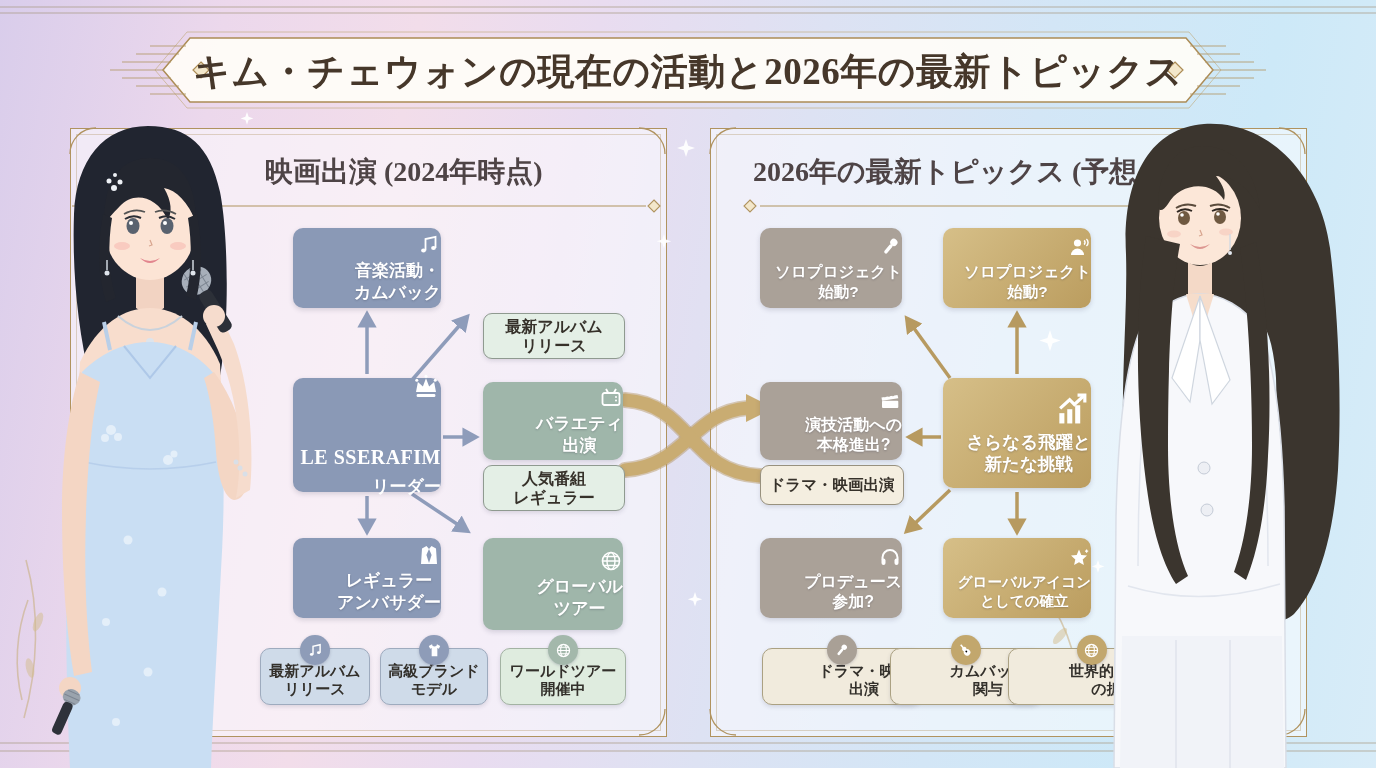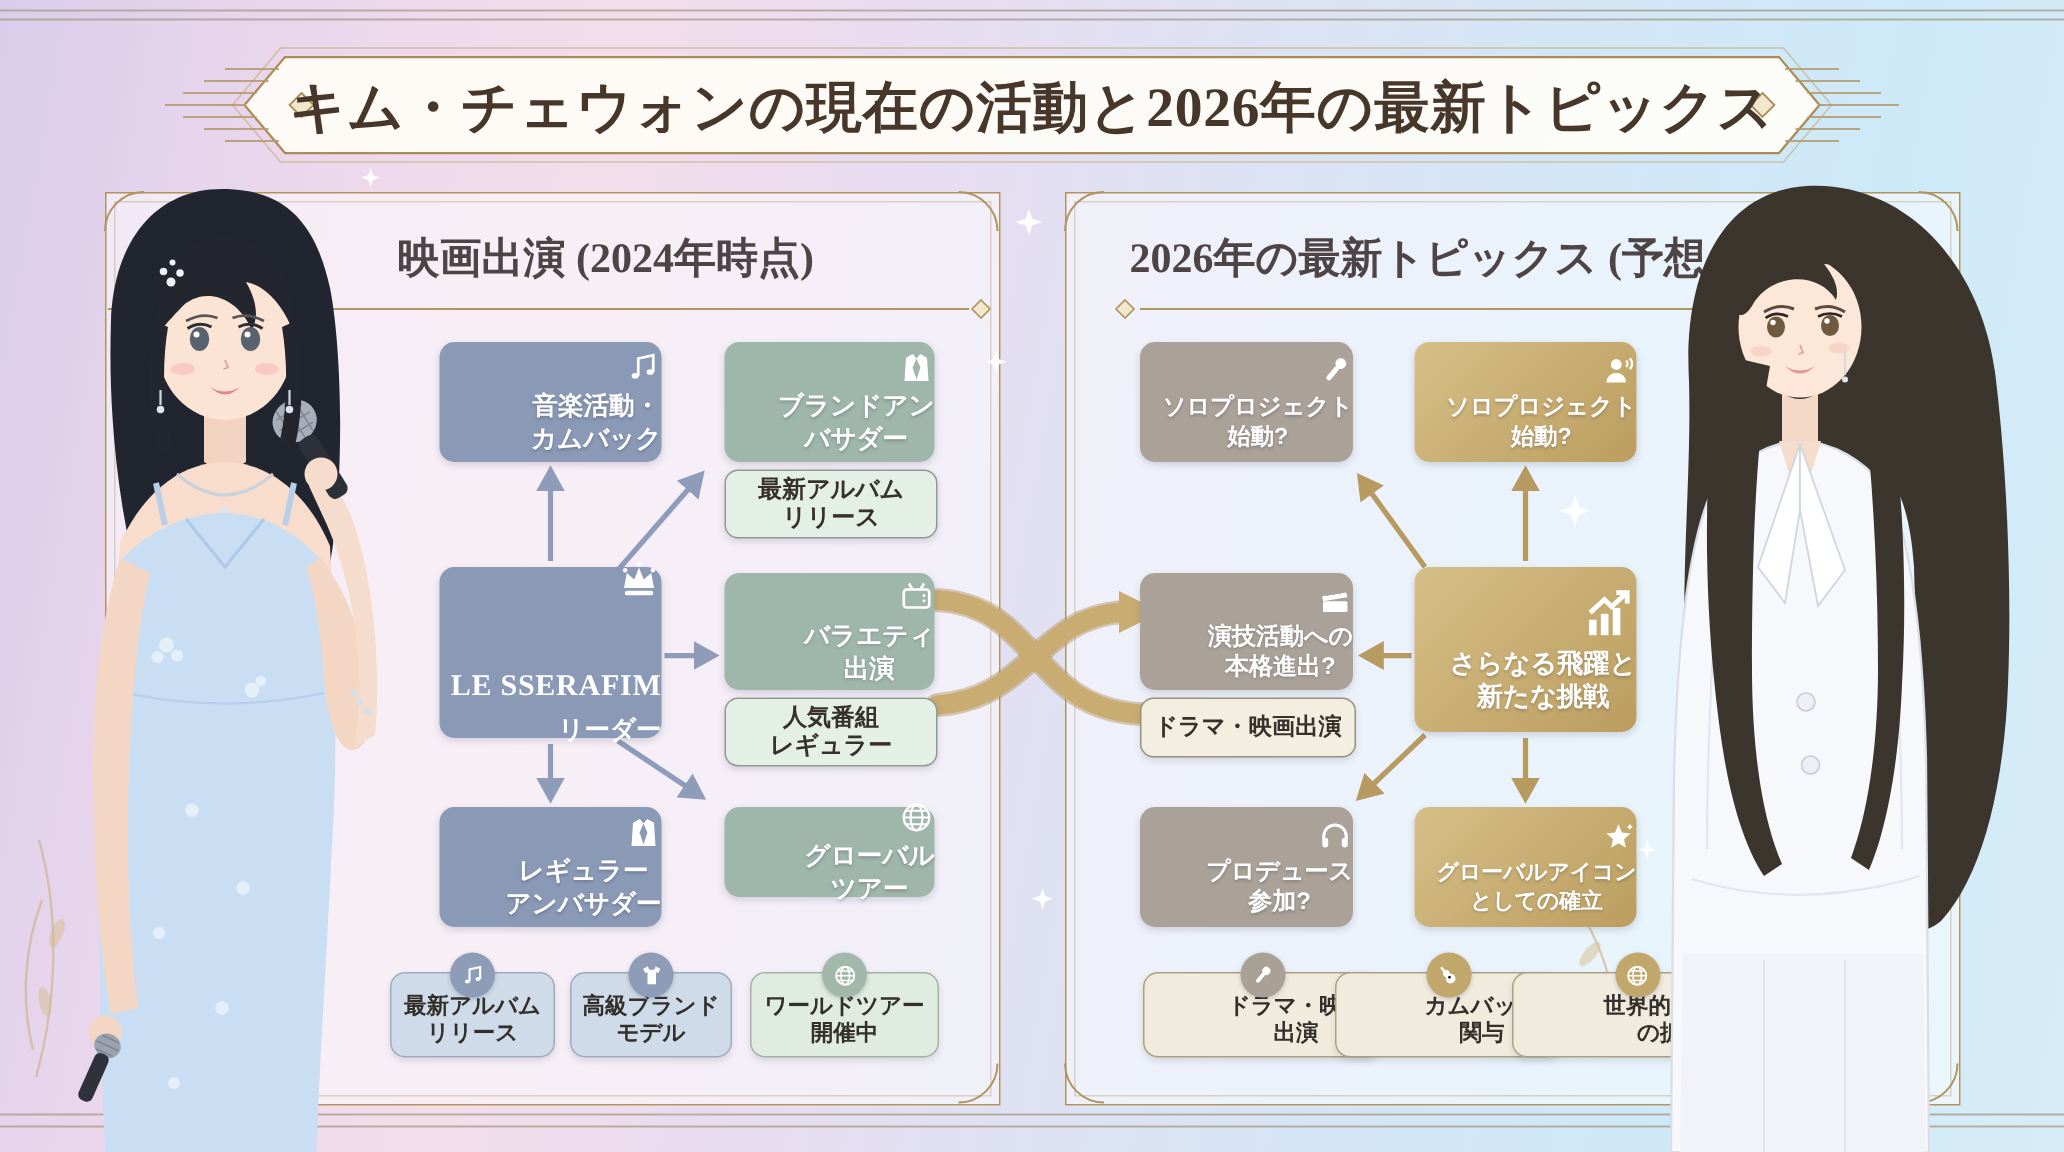--- a/index.html
+++ b/index.html
@@ -147,30 +147,20 @@
         <svg viewBox="0 0 24 24">
           <path d="M8.5 17.5V6l10-2.2V15" fill="none" stroke="#fff" stroke-width="1.8"></path>
           <ellipse cx="6.5" cy="17.5" rx="2.4" ry="1.9" fill="#fff"></ellipse>
           <ellipse cx="16.5" cy="15" rx="2.4" ry="1.9" fill="#fff"></ellipse>
         </svg>
       </span>
     <span class="nlabel">音楽活動・
 カムバック</span>
   </div>
 
-  <div class="node green" style="left:483px;top:228px;width:140px;height:80px">
-    <span class="nicon">
-        <svg viewBox="0 0 24 24">
-          <path d="M5 5.5 9.5 3l2.5 3 2.5-3L19 5.5 20 21H4Z" fill="#fff"></path>
-          <path d="M12 6 9.4 12l2.6 8 2.6-8Z" fill="currentColor"></path>
-        </svg>
-      </span>
-    <span class="nlabel">ブランドアン
-バサダー</span>
-  </div>
   <div class="sub green-sub" style="left:483px;top:313px;width:140px;height:44px">
     <span>最新アルバム
 リリース</span>
   </div>
 
   <div class="node blue" style="left:293px;top:378px;width:148px;height:114px">
     <span class="nicon crown">
         <svg viewBox="0 0 24 24">
           <path d="M4 16 5.5 8l4 3.5L12 5l2.5 6.5 4-3.5L20 16Z" fill="#fff"></path>
           <rect x="4.5" y="17.5" width="15" height="2.4" rx="1" fill="#fff"></rect>
@@ -204,21 +194,21 @@
     <span class="nicon">
         <svg viewBox="0 0 24 24">
           <path d="M5 5.5 9.5 3l2.5 3 2.5-3L19 5.5 20 21H4Z" fill="#fff"></path>
           <path d="M12 6 9.4 12l2.6 8 2.6-8Z" fill="currentColor"></path>
         </svg>
       </span>
     <span class="nlabel">レギュラー
 アンバサダー</span>
   </div>
 
-  <div class="node green" style="left:483px;top:538px;width:140px;height:60px">
+  <div class="node green" style="left:483px;top:538px;width:140px;height:92px">
     <span class="nicon">
         <svg viewBox="0 0 24 24">
           <circle cx="12" cy="12" r="8.5" fill="none" stroke="#fff" stroke-width="1.6"></circle>
           <ellipse cx="12" cy="12" rx="4" ry="8.5" fill="none" stroke="#fff" stroke-width="1.4"></ellipse>
           <path d="M3.5 12h17M5 7.5h14M5 16.5h14" stroke="#fff" stroke-width="1.4"></path>
         </svg>
       </span>
     <span class="nlabel">グローバル
 ツアー</span>
   </div>

